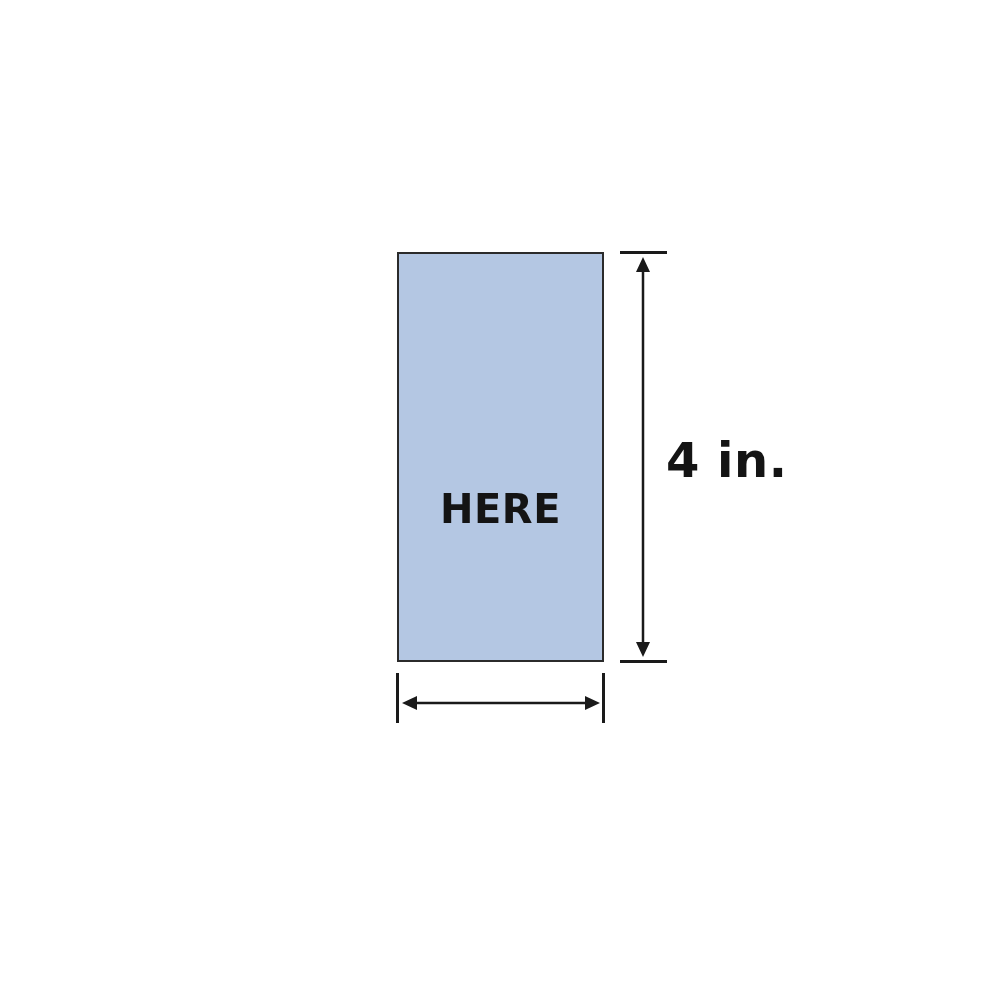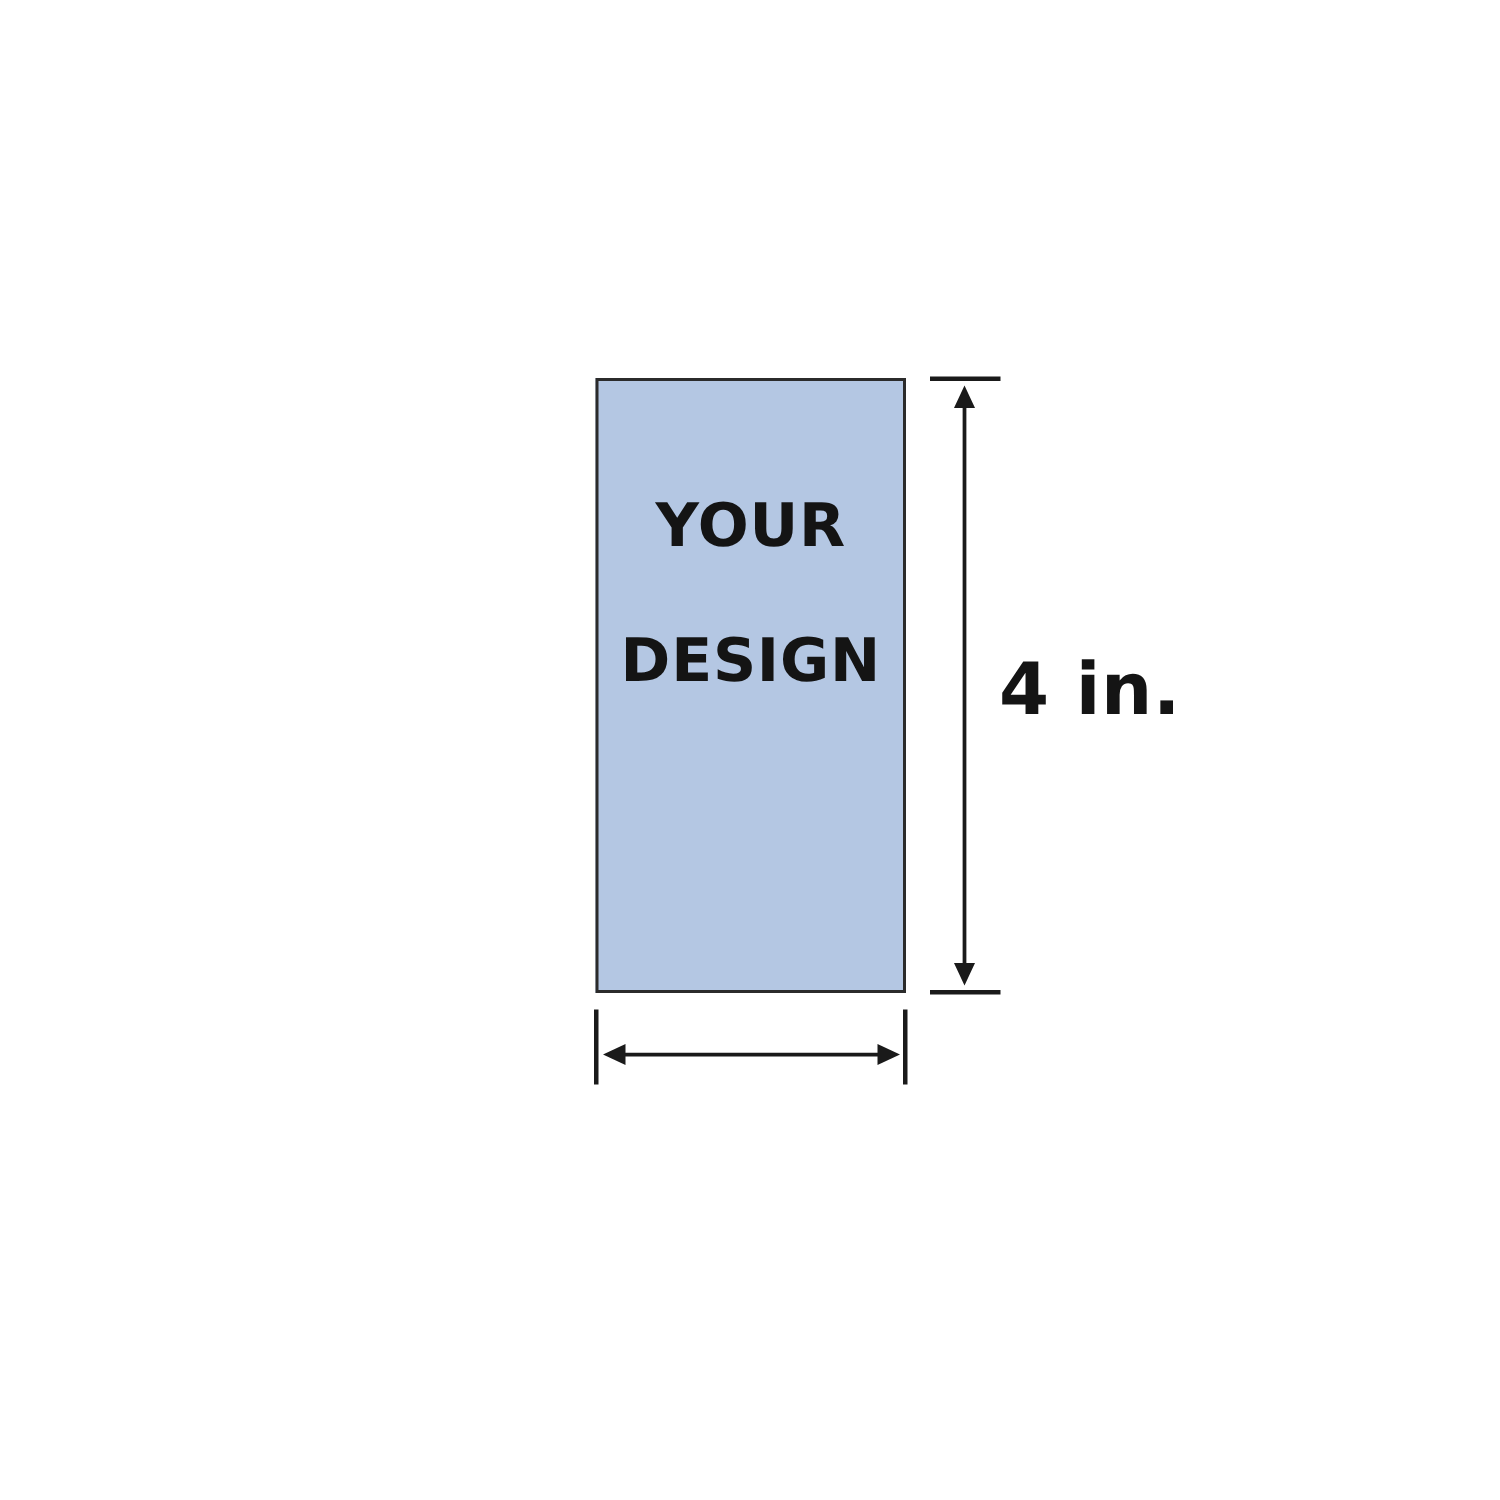--- a/index.html
+++ b/index.html
@@ -75,23 +75,23 @@
   }
   .height-label { left: 666px; top: 432px; }
   .width-label  { left: 397px; top: 714px; width: 207px; text-align: center; }
 </style>
 </head>
 <body>
 
 <div class="canvas">
 
   <div class="design-rect">
-    <div class="design-text"><span>YOUR</span><br>
-<span>DESIGN</span><br>
-</div>
+    <div class="design-text"><br>
+<br>
+<span>HERE</span></div>
   </div>
 
   <div class="cap-h cap-top"></div>
   <div class="cap-h cap-bottom"></div>
   <svg class="arrow-v" viewBox="0 0 24 402" aria-hidden="true">
     <line class="arrow-stroke" x1="12" y1="12" x2="12" y2="390"></line>
     <polygon class="arrow-fill" points="12,1 5,16 19,16"></polygon>
     <polygon class="arrow-fill" points="12,401 5,386 19,386"></polygon>
   </svg>
   <div class="dim-label height-label">4 in.</div>

